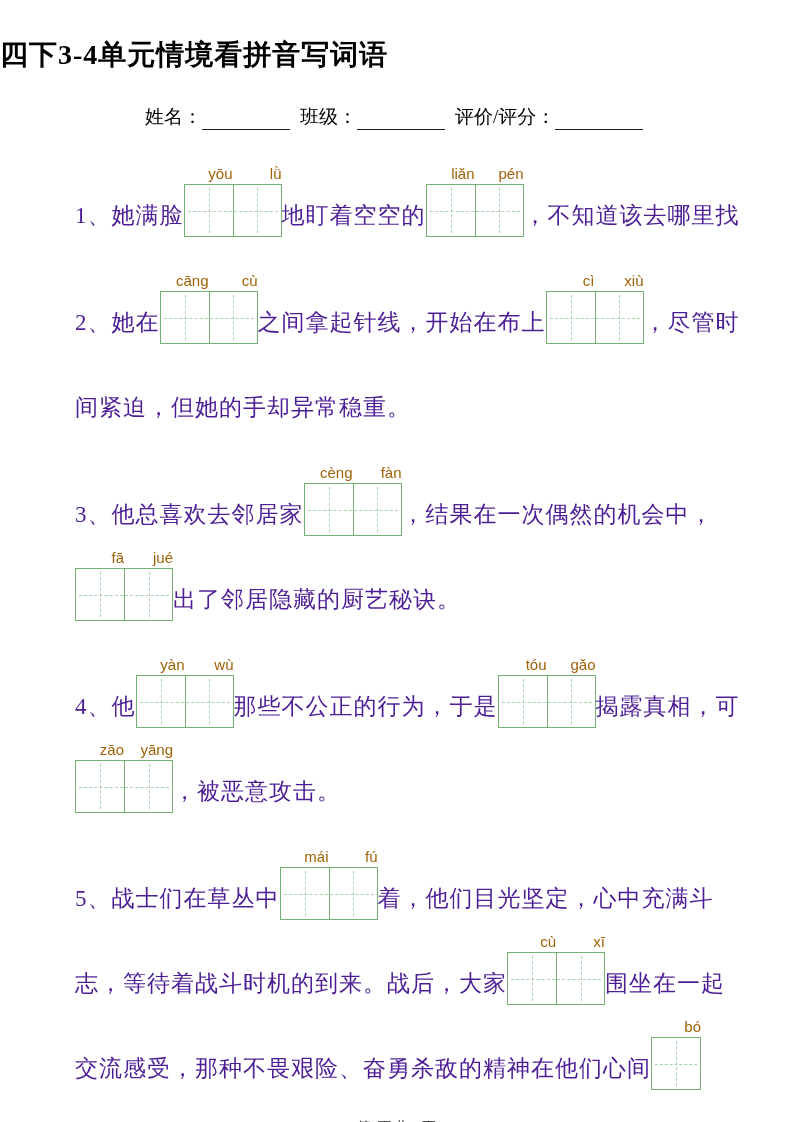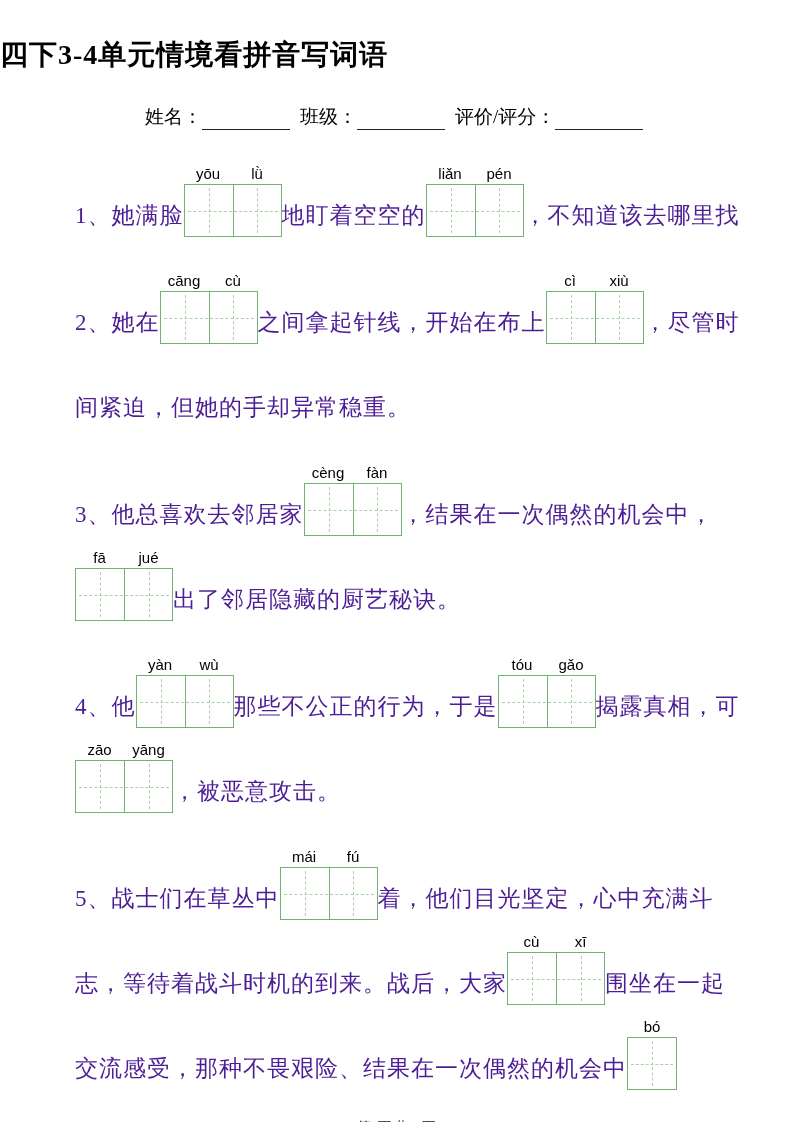--- a/index.html
+++ b/index.html
@@ -48,24 +48,24 @@
     padding-bottom: 6px;
     white-space: pre;
     color: #4c1d95;
     margin-top: 40px;
   }
 
   .word-unit { display: flex; flex-direction: column; align-items: center; }
   .pinyin-row { display: flex; width: 100%; margin-bottom: 2px; }
   .pinyin {
     flex: 1;
-    text-align: center;
+    text-align: right;
     font-family: "Liberation Sans", "DejaVu Sans", sans-serif;
     font-size: 15px;
-    color: #000000;
+    color: #a16207;
   }
 
   .writing-grid {
     display: flex;
     border: 1.5px solid #74b274;
     position: relative;
     background: #fff;
   }
   .writing-grid::before {
     content: "";
@@ -253,21 +253,21 @@
             <span class="pinyin">xī</span>
           </span>
           <span class="writing-grid">
             <span class="grid-cell"></span>
             <span class="grid-cell"></span>
           </span>
         </span>
         <span class="txt">围坐在一起</span>
       </div>
       <div class="row">
-        <span class="txt">交流感受，那种不畏艰险、结果在一次偶然的机会中</span>
+        <span class="txt">交流感受，那种不畏艰险、奋勇杀敌的精神在他们心间</span>
         <span class="word-unit">
           <span class="pinyin-row">
             <span class="pinyin">bó</span>
           </span>
           <span class="writing-grid">
             <span class="grid-cell"></span>
           </span>
         </span>
       </div>
     </div>

